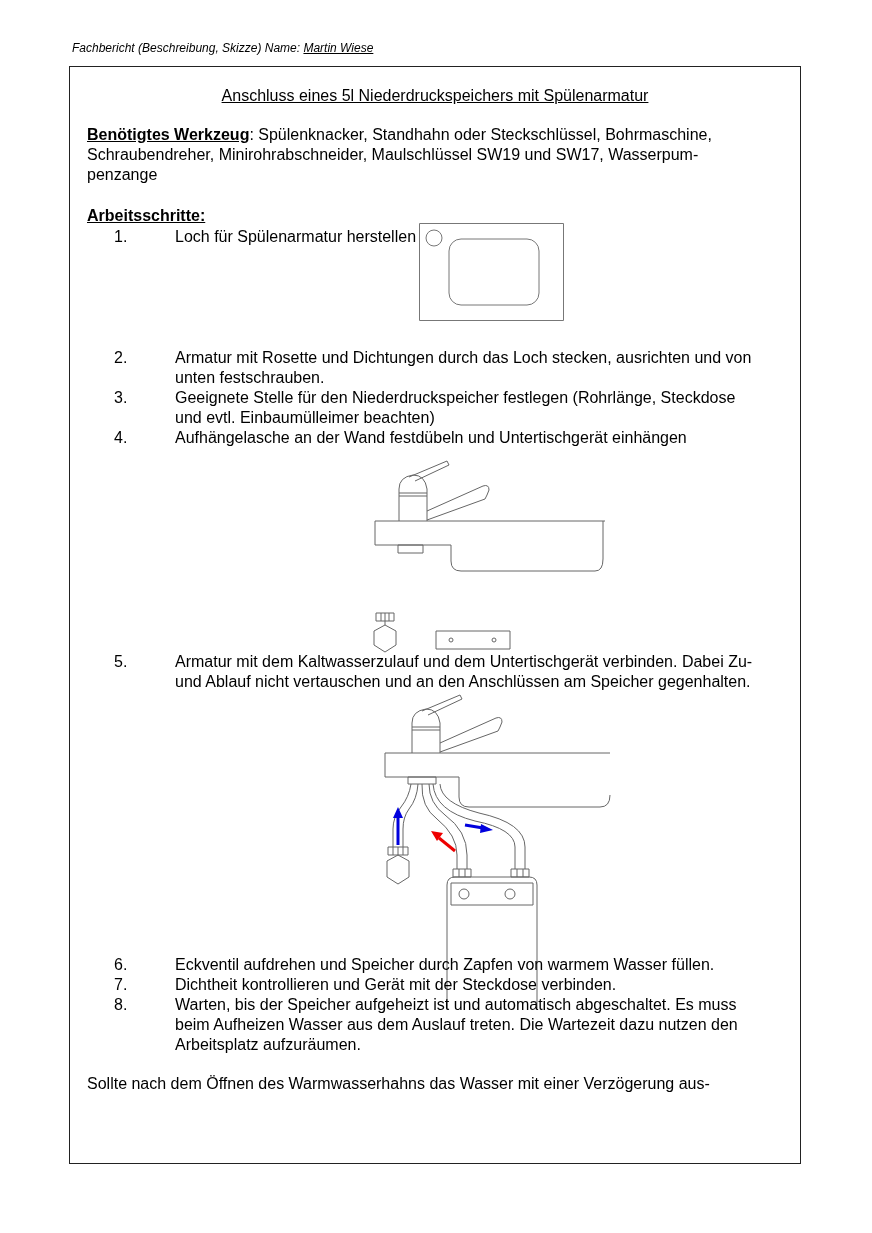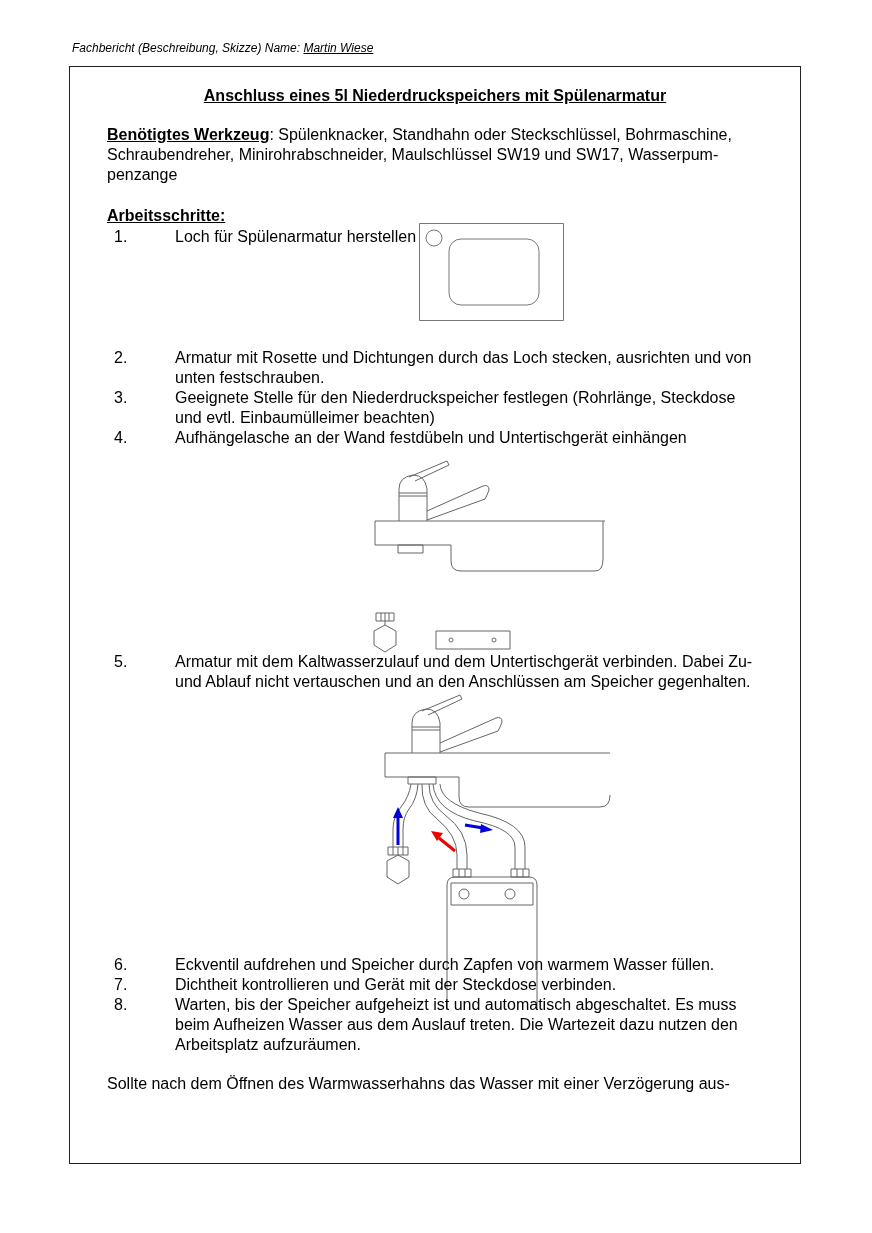--- a/index.html
+++ b/index.html
@@ -11,23 +11,23 @@
     position: absolute; left: 72px; top: 38px;
     font-size: 12px; line-height: 20px; white-space: nowrap; font-style: italic;
   }
   .header-line u { text-decoration: underline; }
   .frame {
     position: absolute; left: 69px; top: 66px; width: 732px; height: 1098px;
     border: 1.5px solid #222; box-sizing: border-box;
   }
   .title {
     position: absolute; left: 0; right: 0; top: 20px; text-align: center;
-    font-weight: bold; font-size: 16px; text-decoration: underline;
-  }
-  .txt { position: absolute; font-size: 16px; line-height: 20px; margin-left: 20px; }
+    font-weight: normal; font-size: 16px; text-decoration: underline;
+  }
+  .txt { position: absolute; font-size: 16px; line-height: 20px; }
   .tools { left: 17px; top: 58px; width: 700px; }
   .tools b { text-decoration: underline; }
   .steps-heading { left: 17px; top: 139px; font-weight: bold; text-decoration: underline; }
   .step { position: absolute; font-size: 16px; line-height: 20px; }
   .step .num { position: absolute; left: 0; width: 24px; }
   .step .body { position: absolute; left: 26px; margin-left: 35px; }
   .closing { left: 17px; top: 1007px; width: 700px; }
   svg.fig { position: absolute; overflow: visible; }
   svg.fig * { vector-effect: non-scaling-stroke; }
 </style>

